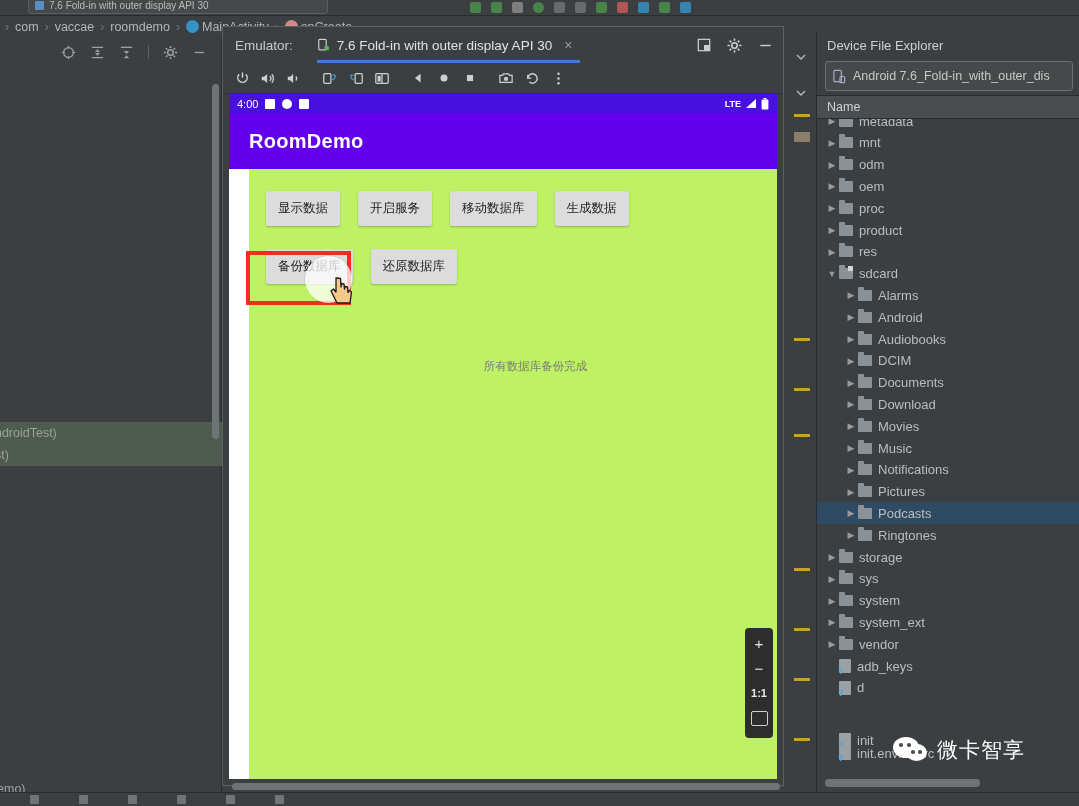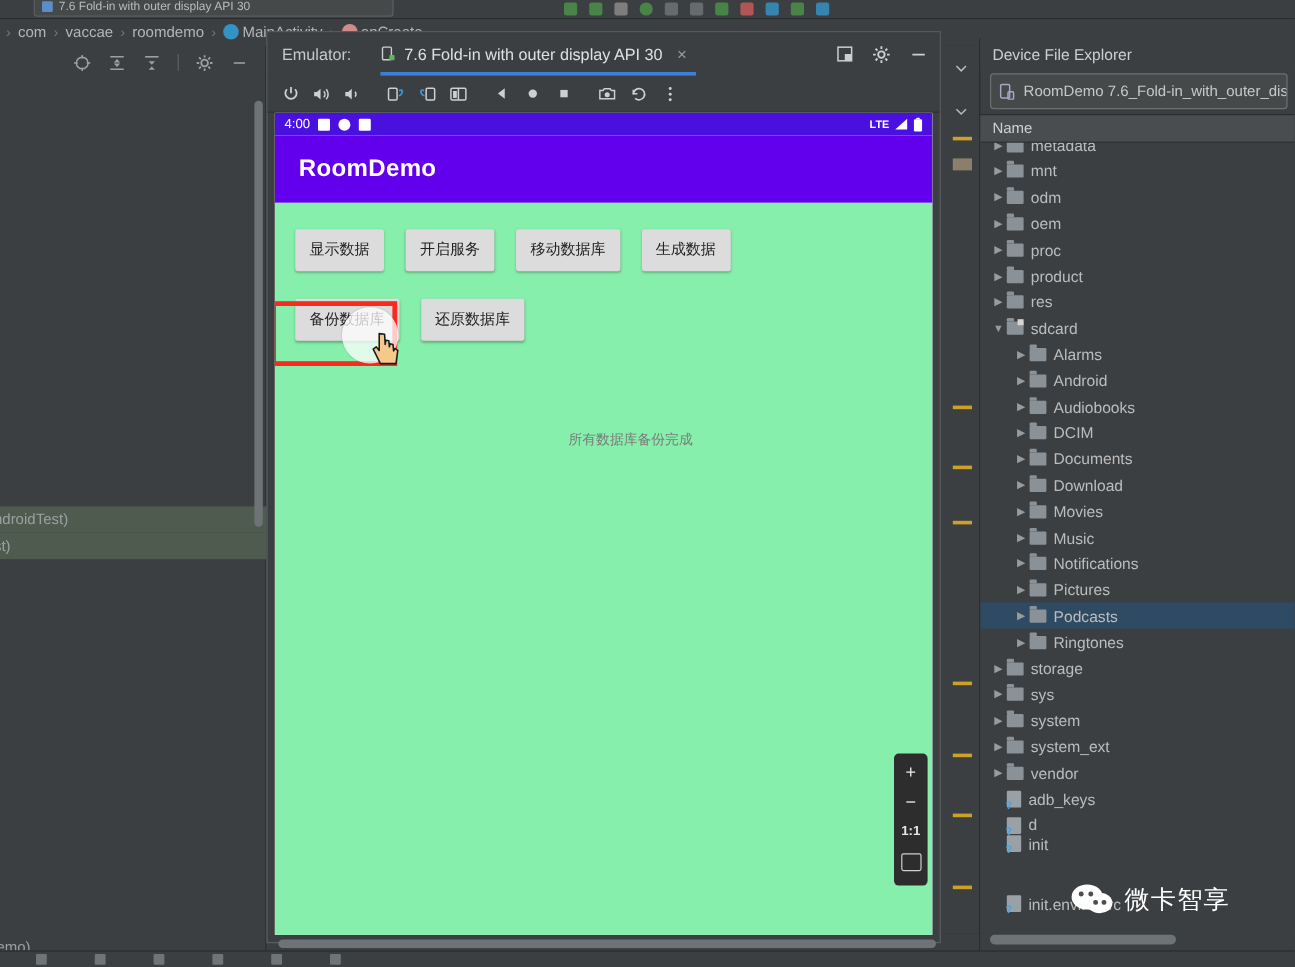--- a/index.html
+++ b/index.html
@@ -205,21 +205,21 @@
     padding:0 8px; color:#fff; font-size:11px;
   }
   .ps-left { display:flex; align-items:center; gap:7px; }
   .ps-right { margin-left:auto; display:flex; align-items:center; gap:4px; }
   .ps-sq { width:10px; height:10px; background:#fff; border-radius:1px; }
   .appbar {
     height:56px; background:#6200ee; display:flex; align-items:center;
     padding-left:20px;
   }
   .appbar-title { color:#fff; font-size:20px; font-weight:600; letter-spacing:.3px; }
-  .app-body { position:relative; background:#86efac; flex:1; height:615px; }
+  .app-body { position:relative; background:#bef264; flex:1; height:615px;margin-left:20px; }
   .btn-row { display:flex; gap:18px; padding-left:17px; }
   .row1 { padding-top:22px; }
   .row2 { padding-top:23px; }
   .mbtn {
     background:#dcdcdc; border:none; border-radius:2px;
     padding:9px 12px; font-size:12.5px; color:#222;
     font-family:"DejaVu Sans","Liberation Sans",sans-serif;
     box-shadow:0 1px 2px rgba(0,0,0,.25);
   }
   .toast-text {
@@ -402,21 +402,21 @@
     </div>
   </div>
 
   <div class="dfe">
     <div class="dfe-title">Device File Explorer</div>
     <div class="dfe-devicebar">
       <svg style="width:15px;height:15px;flex:none;" viewBox="0 0 16 16">
         <rect x="2" y="1.5" width="8" height="12" rx="1.2" fill="none" stroke="#a8a8c8" stroke-width="1.3"></rect>
         <rect x="8.5" y="8" width="5" height="6.5" rx="1" fill="none" stroke="#a8a8c8" stroke-width="1.3"></rect>
       </svg>
-      <span>RoomDemo 7.6_Fold-in_with_outer_dis</span>
+      <span>Android 7.6_Fold-in_with_outer_dis</span>
     </div>
     <div class="dfe-header">Name</div>
     <div class="dfe-tree" id="dfe-tree">
         <div class="frow" style="top: -9px; padding-left: 8px;">
           <span class="chev">▶</span>
           <span class="folder-ico"></span>
           <span class="fname">metadata</span>
         </div>
         <div class="frow" style="top: 12.8px; padding-left: 8px;">
           <span class="chev">▶</span>
@@ -541,21 +541,21 @@
         <div class="frow" style="top: 536px; padding-left: 8px; align-items: center;">
           <span class="chev"></span>
           <span class="file-ico"></span>
           <span class="fname">adb_keys</span>
         </div>
         <div class="frow" style="top: 557.8px; padding-left: 8px;">
           <span class="chev"></span>
           <span class="file-ico"></span>
           <span class="fname">d</span>
         </div>
-        <div class="frow" style="top: 573px; padding-left: 8px; text-align: right;">
+        <div class="frow" style="top: 610px; padding-left: 8px; text-align: right;">
           <span class="chev"></span>
           <span class="file-ico"></span>
           <span class="fname">init</span>
         </div>
         <div class="frow" style="top: 623.2px; padding-left: 8px;">
           <span class="chev"></span>
           <span class="file-ico"></span>
           <span class="fname">init.environ.rc</span>
         </div>
       </div>

